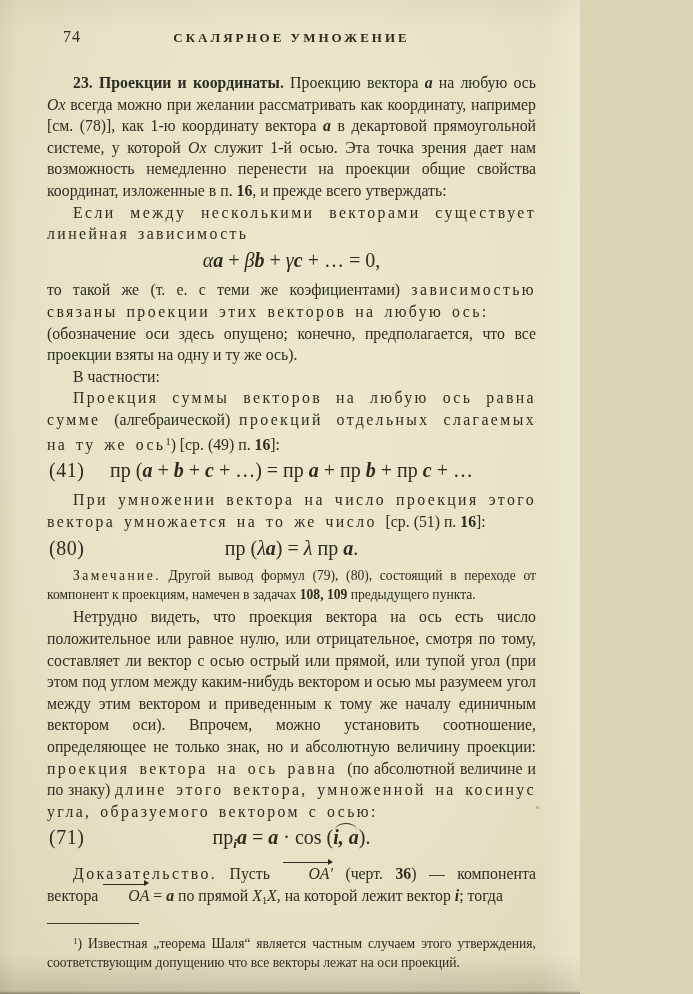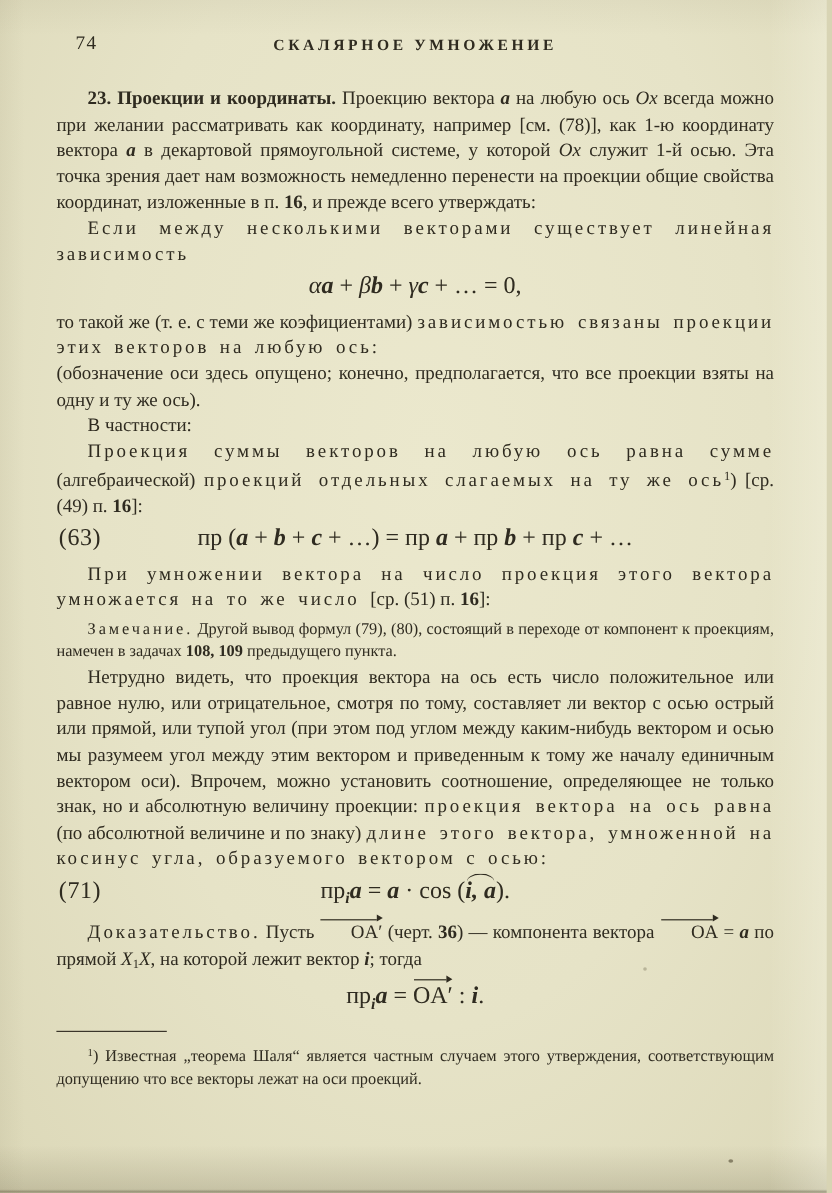--- a/index.html
+++ b/index.html
@@ -2,21 +2,21 @@
 <html><head>
 <meta charset="utf-8">
 <style>
   html,body{margin:0;padding:0;}
   body{
     width:693px;height:994px;
     font-family:"Liberation Serif","DejaVu Serif",serif;
     background:#d8d4b4;
   }
   .page{
-    position:relative;width:689px;height:994px;overflow:hidden;
+    position:relative;width:580px;height:994px;overflow:hidden;
     background:radial-gradient(ellipse at 52% 38%, #ebe8cd 0%, #e6e3c7 55%, #dcd8b8 100%);
     color:#2f2b20;
   }
   .page::before{
     content:'';position:absolute;inset:0;pointer-events:none;
     background:
       linear-gradient(to right, rgba(90,80,50,0.06), transparent 3%, transparent 93%, rgba(255,255,242,0.30)),
       linear-gradient(to bottom, rgba(90,80,50,0.05), transparent 3%, transparent 96%, rgba(70,62,38,0.18));
   }
   .page::after{
@@ -39,21 +39,21 @@
   p.small{font-size:13.6px;line-height:18.6px;margin-top:4px;margin-bottom:2px;text-indent:26px;}
 
   .seg-b{font-weight:700;}
   .seg-i{font-style:italic;}
   .seg-bi{font-style:italic;font-weight:700;}
   .seg-sp{letter-spacing:2.4px;word-spacing:2.5px;}
   .seg-sub{font-size:0.66em;vertical-align:-0.28em;}
   .seg-subi{font-size:0.66em;vertical-align:-0.34em;font-style:italic;font-weight:700;}
   .seg-sup{font-size:0.66em;vertical-align:0.45em;}
 
-  .seg-vec{position:relative;display:inline-block;line-height:1;}
+  .seg-vec{position:relative;display:inline-block;font-style:italic;line-height:1;}
   .seg-vec::before{content:'';position:absolute;left:1px;right:5px;top:-4px;
     border-top:1.3px solid #2f2b20;}
   .seg-vec::after{content:'';position:absolute;right:0;top:-7.5px;width:0;height:0;
     border-left:5px solid #2f2b20;border-top:3px solid transparent;border-bottom:3px solid transparent;}
 
   .seg-arc{position:relative;display:inline-block;font-style:italic;font-weight:700;}
   .seg-arc::before{content:'';position:absolute;left:6%;right:6%;top:-4px;height:6px;
     border-top:1.4px solid #2f2b20;border-radius:50% 50% 0 0 / 100% 100% 0 0;}
 
   .formula{position:relative;text-align:center;margin:5px 0 8px;font-size:20px;text-indent:0;}
@@ -70,25 +70,25 @@
     <span class="running-head">СКАЛЯРНОЕ УМНОЖЕНИЕ</span>
   </div>
   <div class="body" id="page-body">
       <p class="indent"><span class="seg-b">23. Проекции и координаты. </span><span>Проекцию вектора </span><span class="seg-bi">a</span><span> на любую ось </span><span class="seg-i">Ox</span><span> всегда можно при желании рассматривать как координату, например [см. (78)], как 1-ю координату вектора </span><span class="seg-bi">a</span><span> в декартовой прямоугольной системе, у которой </span><span class="seg-i">Ox</span><span> служит 1-й осью. Эта точка зрения дает нам возможность немедленно перенести на проекции общие свойства координат, изложенные в п. </span><span class="seg-b">16</span><span>, и прежде всего утверждать:</span></p>
       <p class="indent"><span class="seg-sp">Если между несколькими векторами существует линейная зависимость</span></p>
       <div class="formula"><span class="seg-i">α</span><span class="seg-bi">a</span><span> + </span><span class="seg-i">β</span><span class="seg-bi">b</span><span> + </span><span class="seg-i">γ</span><span class="seg-bi">c</span><span> + … = 0,</span></div>
       <p class="noindent"><span>то такой же (т. е. с теми же коэфициентами) </span><span class="seg-sp">зависимостью связаны проекции этих векторов на любую ось:</span></p>
       <p class="noindent"><span>(обозначение оси здесь опущено; конечно, предполагается, что все проекции взяты на одну и ту же ось).</span></p>
       <p class="indent"><span>В частности:</span></p>
       <p class="indent"><span class="seg-sp">Проекция суммы векторов на любую ось равна сумме </span><span>(алгебраической) </span><span class="seg-sp">проекций отдельных слагаемых на ту же ось</span><span class="seg-sup">1</span><span>) [ср. (49) п. </span><span class="seg-b">16</span><span>]:</span></p>
-      <div class="formula"><span class="flabel">(63)</span><span>пр (</span><span class="seg-bi">a</span><span> + </span><span class="seg-bi">b</span><span> + </span><span class="seg-bi">c</span><span> + …) = пр </span><span class="seg-bi">a</span><span> + пр </span><span class="seg-bi">b</span><span> + пр </span><span class="seg-bi">c</span><span> + …</span></div>
+      <div class="formula"><span class="flabel">(41)</span><span>пр (</span><span class="seg-bi">a</span><span> + </span><span class="seg-bi">b</span><span> + </span><span class="seg-bi">c</span><span> + …) = пр </span><span class="seg-bi">a</span><span> + пр </span><span class="seg-bi">b</span><span> + пр </span><span class="seg-bi">c</span><span> + …</span></div>
       <p class="indent"><span class="seg-sp">При умножении вектора на число проекция этого вектора умножается на то же число </span><span>[ср. (51) п. </span><span class="seg-b">16</span><span>]:</span></p>
+      <div class="formula"><span class="flabel">(80)</span><span>пр (</span><span class="seg-i">λ</span><span class="seg-bi">a</span><span>) = </span><span class="seg-i">λ</span><span> пр </span><span class="seg-bi">a</span><span>.</span></div>
       <p class="indent small"><span class="seg-sp">Замечание.</span><span> Другой вывод формул (79), (80), состоящий в переходе от компонент к проекциям, намечен в задачах </span><span class="seg-b">108, 109</span><span> предыдущего пункта.</span></p>
       <p class="indent"><span>Нетрудно видеть, что проекция вектора на ось есть число положительное или равное нулю, или отрицательное, смотря по тому, составляет ли вектор с осью острый или прямой, или тупой угол (при этом под углом между каким-нибудь вектором и осью мы разумеем угол между этим вектором и приведенным к тому же началу единичным вектором оси). Впрочем, можно установить соотношение, определяющее не только знак, но и абсолютную величину проекции: </span><span class="seg-sp">проекция вектора на ось равна </span><span>(по абсолютной величине и по знаку) </span><span class="seg-sp">длине этого вектора, умноженной на косинус угла, образуемого вектором с осью:</span></p>
       <div class="formula"><span class="flabel">(71)</span><span>пр</span><span class="seg-subi">i</span><span class="seg-bi">a</span><span> = </span><span class="seg-bi">a</span><span> · cos (</span><span class="seg-arc">i, a</span><span>).</span></div>
       <p class="indent"><span class="seg-sp">Доказательство.</span><span> Пусть </span><span class="seg-vec">OA′</span><span> (черт. </span><span class="seg-b">36</span><span>) — компонента вектора </span><span class="seg-vec">OA</span><span> = </span><span class="seg-bi">a</span><span> по прямой </span><span class="seg-i">X</span><span class="seg-sub">1</span><span class="seg-i">X</span><span>, на которой лежит вектор </span><span class="seg-bi">i</span><span>; тогда</span></p>
-      <div class="formula"><span>пр</span><span class="seg-subi">i</span><span class="seg-bi">a</span><span> = </span><span class="seg-vec">OA′</span><span> : </span><span class="seg-bi">i</span><span>.</span></div>
       <div class="footnote-rule"></div>
       <p class="indent small"><span class="seg-sup">1</span><span>) Известная „теорема Шаля“ является частным случаем этого утверждения, соответствующим допущению что все векторы лежат на оси проекций.</span></p>
     </div>
   <div class="speck s1"></div>
   <div class="speck s2"></div>
 </div>
 
 </body></html>

